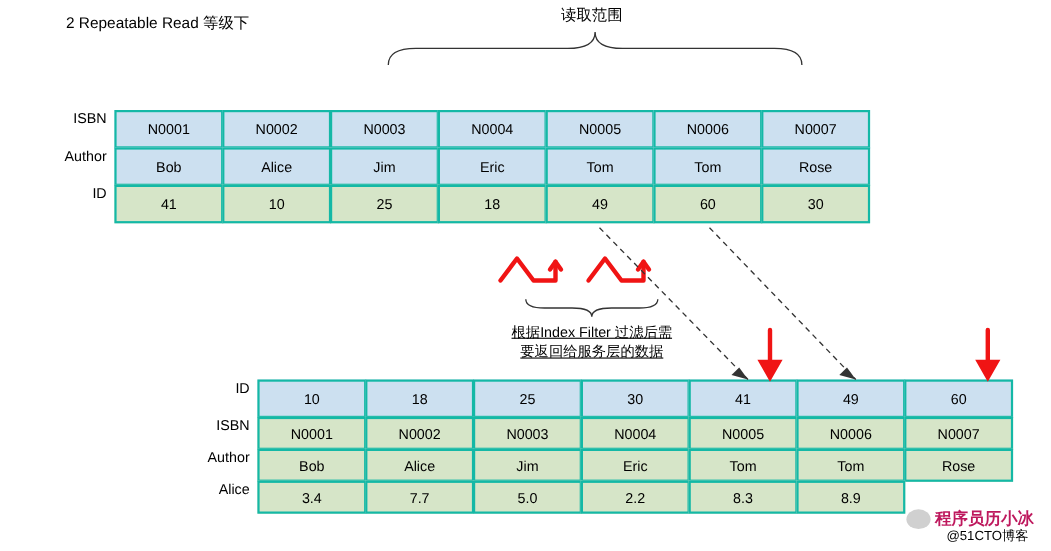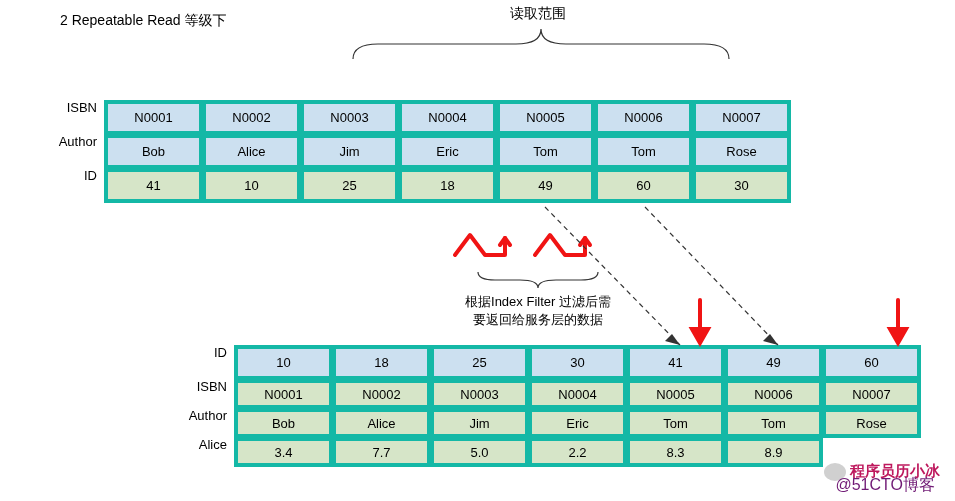--- a/index.html
+++ b/index.html
@@ -46,21 +46,21 @@
     .row { display: flex; align-items: flex-start; }
     .hdr {
       width: 55px;
       display: flex;
       align-items: center;
       justify-content: flex-end;
       padding-right: 8px;
       font-size: 13px;
     }
     .cell {
-      border: 4px solid #14b8a6;
+      border: 2px solid #14b8a6;
       display: flex;
       align-items: center;
       justify-content: center;
       font-size: 13px;
       margin-left: -1px;
     }
     .t1 .cell { width: 99px; }
     .t2 .cell { width: 99px; }
     .h35 { height: 35px; }
     .h30 { height: 30px; }
@@ -68,27 +68,28 @@
     .green { background: #d6e5c8; }
     .annotations { position: absolute; top: 0; left: 0; width: 955px; height: 501px; pointer-events: none; }
     .filter-label {
       position: absolute;
       top: 293px;
       left: 448px;
       width: 180px;
       font-size: 13px;
       text-align: center;
       line-height: 1.4;
+      text-decoration: underline;
     }
     .watermark-cto {
       position: absolute;
       bottom: 5px;
       right: 20px;
-      font-size: 16px;
-      color: #701a75;
+      font-size: 12px;
+      color: #000000;
     }
     .watermark-wx {
       position: absolute;
       bottom: 20px;
       right: 15px;
       font-size: 15px;
       font-weight: bold;
       color: #be185d;
       display: flex;
       align-items: center;

